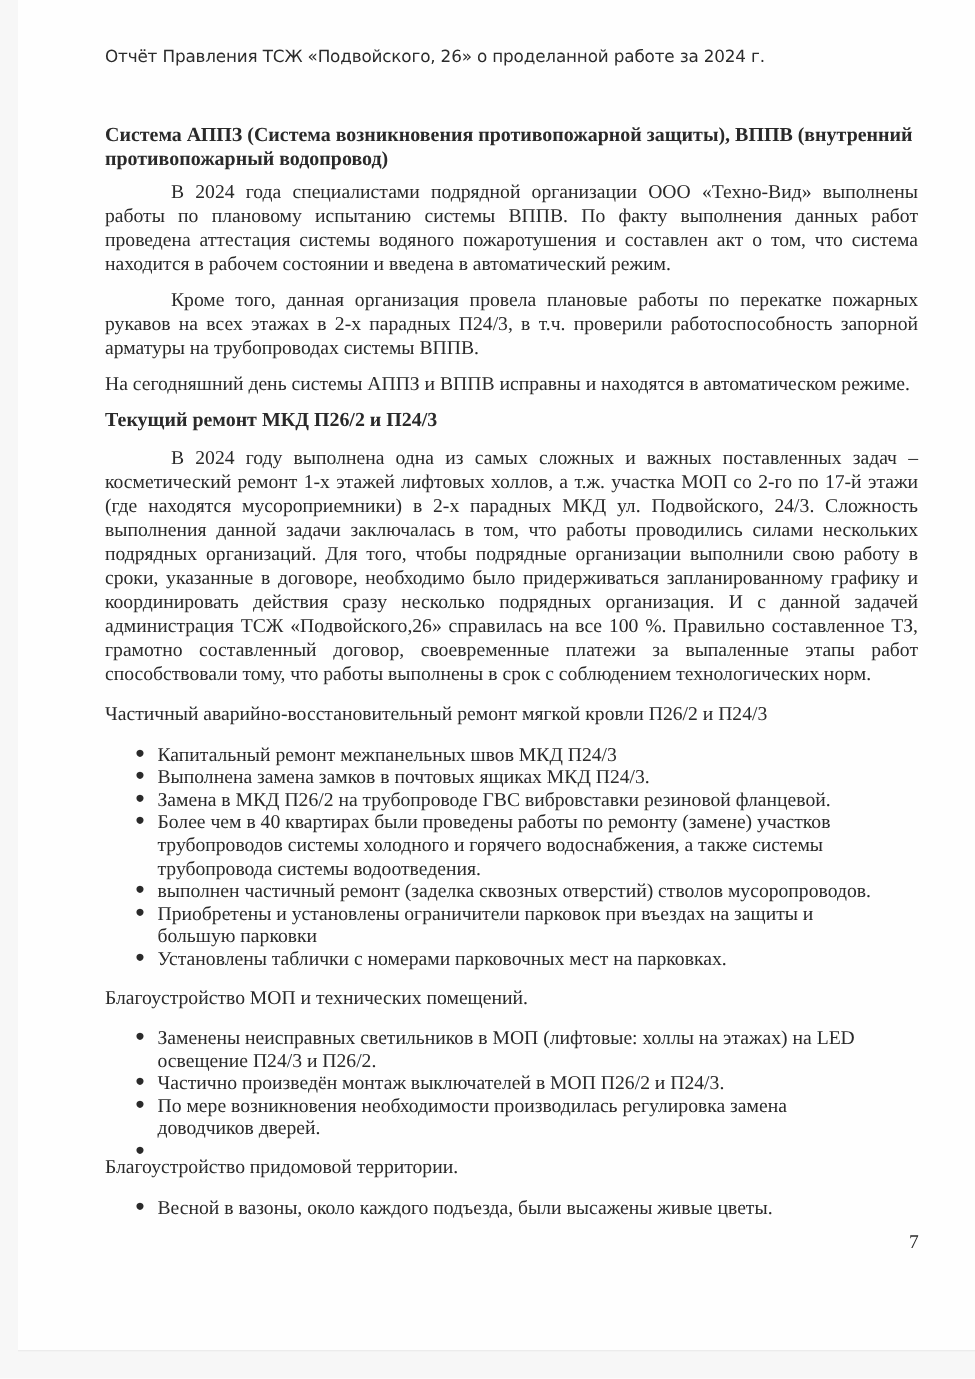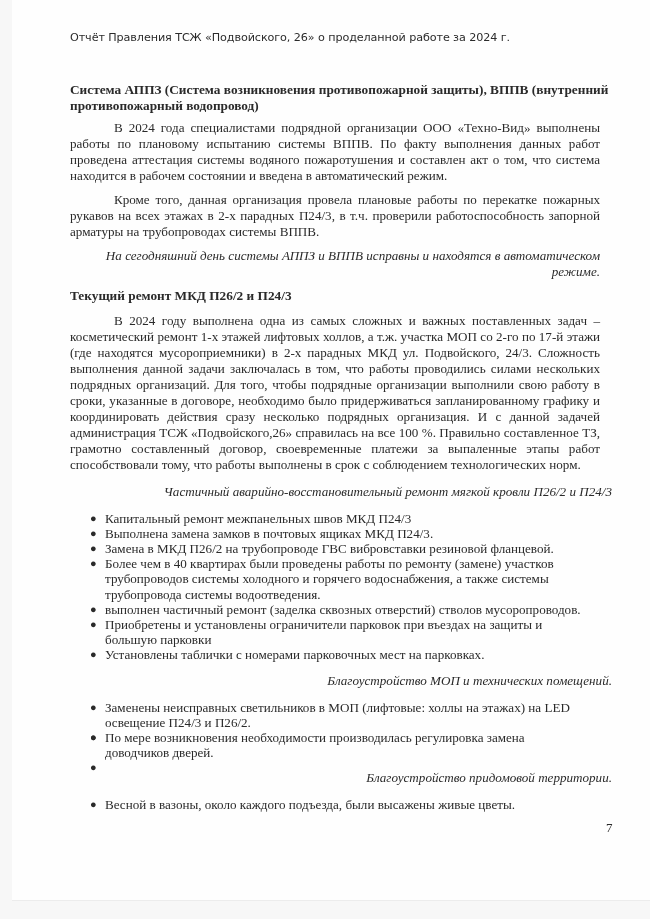--- a/index.html
+++ b/index.html
@@ -22,23 +22,23 @@
     font-size: 11.2px; color: #2b2b2b; letter-spacing: -0.1px;
   }
   .content {
     position: absolute; left: 58px; top: 82px; width: 542px;
     font-size: 13.1px; line-height: 16px;
   }
   .h-section {
     font-weight: bold; margin: 0 0 7px 0; font-size: 13.3px; line-height: 15.5px;
   }
   .p {
-    margin: 0 12px 8px 0; text-align: justify; text-indent: 44px;
+    margin: 0 0 8px 0; text-align: justify; text-indent: 44px;
   }
-  .p.noindent { text-indent: 0; text-align: right; font-style: italic; }
+  .p.noindent { text-indent: 0; text-align: left; }
   ul.bul {
     margin: 0 0 8px 0; padding: 0; list-style: none;
   }
   ul.bul li {
     position: relative; padding-left: 35px; margin: 0; line-height: 15.2px; padding-right: 30px;
   }
   ul.bul li .dot {
     position: absolute; left: 20px; top: 0; font-size: 11px;
   }
   .subhead { margin: 0 0 11px 0; }
@@ -70,21 +70,21 @@
       <li><span class="dot">●</span><span>Замена в МКД П26/2 на трубопроводе ГВС вибровставки резиновой фланцевой.</span></li>
       <li><span class="dot">●</span><span>Более чем в 40 квартирах были проведены работы по ремонту (замене) участков трубопроводов системы холодного и горячего водоснабжения, а также системы трубопровода системы водоотведения.</span></li>
       <li><span class="dot">●</span><span>выполнен частичный ремонт (заделка сквозных отверстий) стволов мусоропроводов.</span></li>
       <li><span class="dot">●</span><span>Приобретены и установлены ограничители парковок при въездах на защиты и большую парковки</span></li>
       <li><span class="dot">●</span><span>Установлены таблички с номерами парковочных мест на парковках.</span></li>
     </ul>
 
     <div class="p noindent subhead" style="margin-top:10px">Благоустройство МОП и технических помещений.</div>
     <ul class="bul">
       <li><span class="dot">●</span><span>Заменены неисправных светильников в МОП (лифтовые: холлы на этажах) на LED освещение П24/3 и П26/2.</span></li>
-      <li><span class="dot">●</span></li>
+      <li><span class="dot">●</span><span>Частично произведён монтаж выключателей в МОП П26/2 и П24/3.</span></li>
       <li><span class="dot">●</span><span>По мере возникновения необходимости производилась регулировка замена доводчиков дверей.</span></li>
       <li><span class="dot">●</span></li>
     </ul>
 
     <div class="p noindent subhead" style="margin-top:10px">Благоустройство придомовой территории.</div>
     <ul class="bul">
       <li><span class="dot">●</span><span>Весной в вазоны, около каждого подъезда, были высажены живые цветы.</span></li>
     </ul>
   </div>
 

